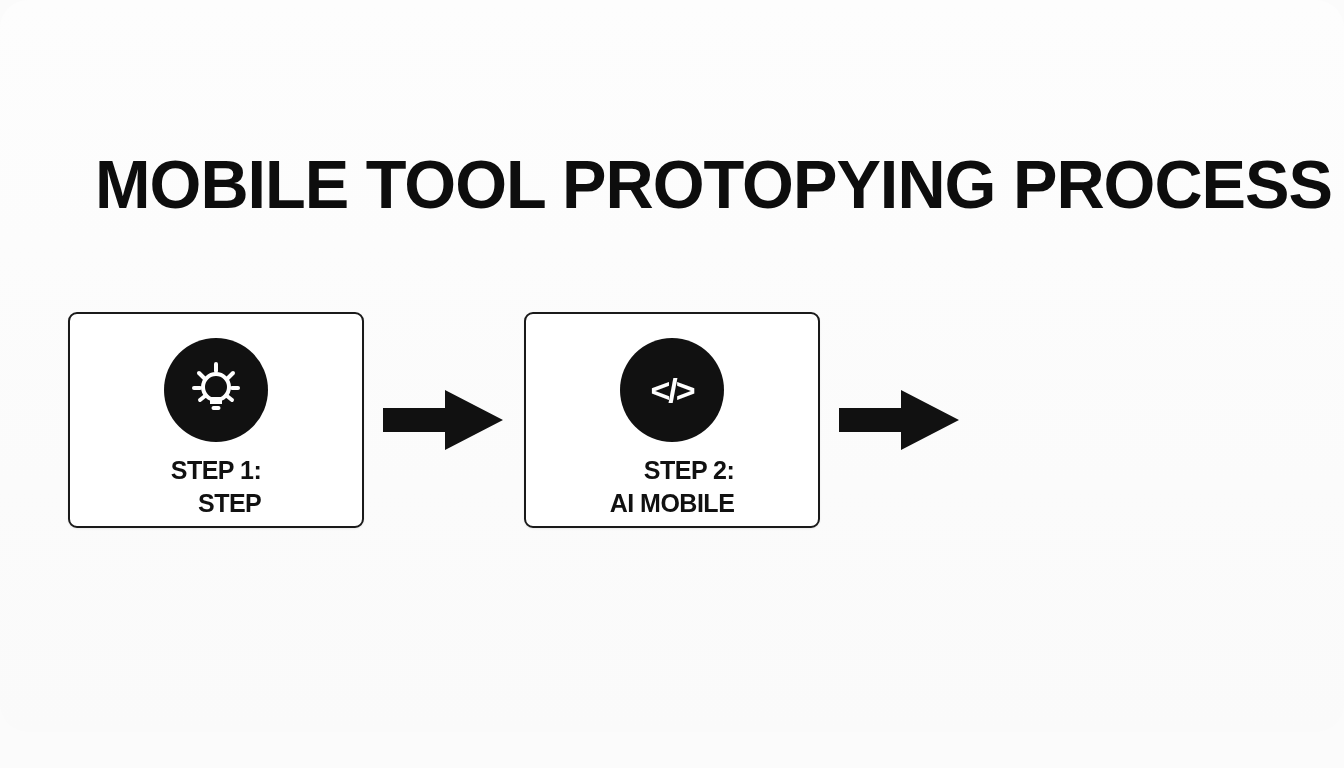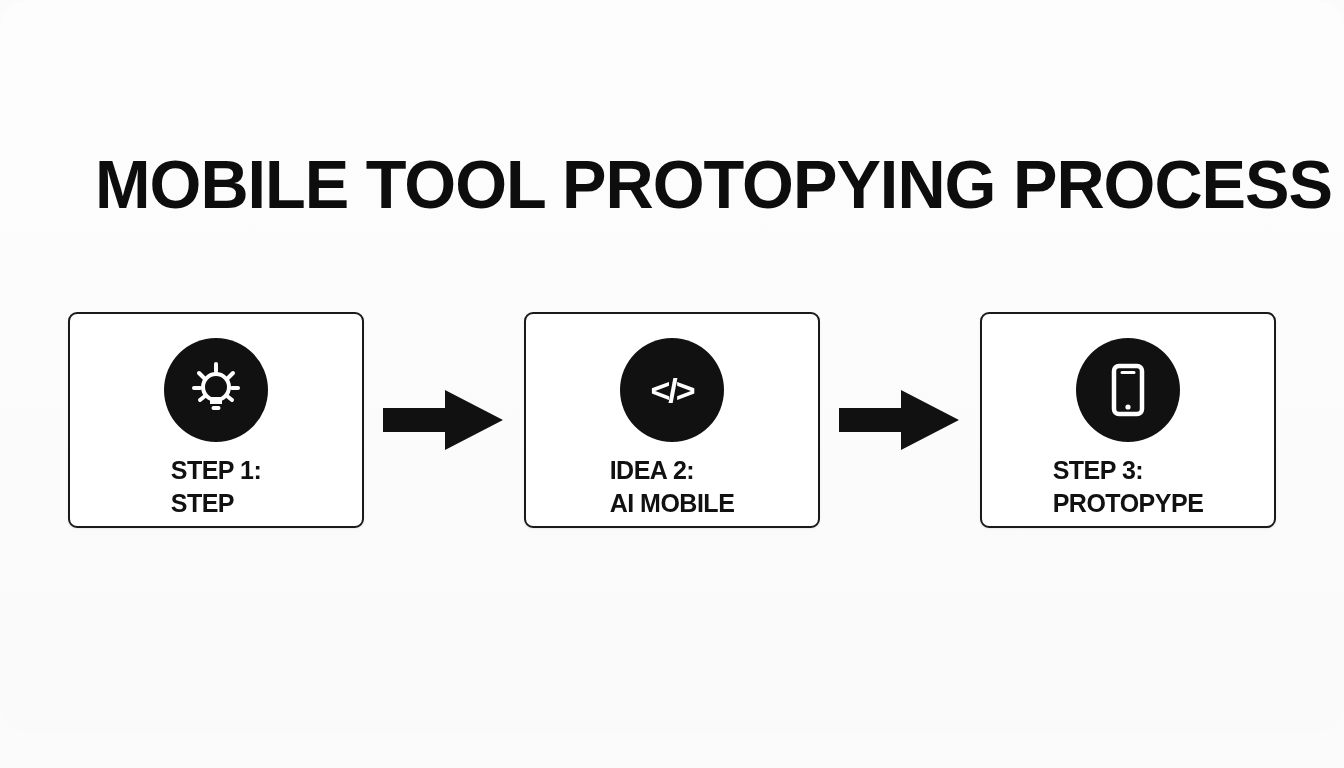--- a/index.html
+++ b/index.html
@@ -60,21 +60,21 @@
     height: 104px;
     border-radius: 50%;
     background: #111111;
     display: flex;
     align-items: center;
     justify-content: center;
     flex-shrink: 0;
   }
   .step-label {
     margin-top: 12px;
-    text-align: left;
+    text-align: right;
     font-weight: 800;
     font-size: 25px;
     line-height: 1.3;
     letter-spacing: -0.5px;
     color: #111111;
   }
   .arrow-gap {
     width: 160px;
     display: flex;
     align-items: center;
@@ -126,39 +126,26 @@
       <svg width="122" height="68" viewBox="0 0 122 68" aria-hidden="true">
         <polygon points="0,22 62,22 62,4 120,34 62,64 62,46 0,46" fill="#111111"></polygon>
       </svg>
     </div>
 
     <div class="step-card card-2">
       <div class="icon-circle">
         <span class="code-glyph">&lt;/&gt;</span>
       </div>
       <div class="step-label">
-        <div>IDEA 2:</div>
+        <div>STEP 2:</div>
         <div>AI MOBILE</div>
       </div>
     </div>
 
     <div class="arrow-gap">
       <svg width="122" height="68" viewBox="0 0 122 68" aria-hidden="true">
         <polygon points="0,22 62,22 62,4 120,34 62,64 62,46 0,46" fill="#111111"></polygon>
       </svg>
     </div>
 
-    <div class="step-card card-3">
-      <div class="icon-circle">
-        <svg width="104" height="104" viewBox="0 0 104 104" aria-hidden="true">
-          <rect x="38" y="28" width="28" height="48" rx="5" fill="none" stroke="#ffffff" stroke-width="4.5"></rect>
-          <line x1="46" y1="34.5" x2="58" y2="34.5" stroke="#ffffff" stroke-width="3" stroke-linecap="round"></line>
-          <circle cx="52" cy="69" r="2.6" fill="#ffffff"></circle>
-        </svg>
-      </div>
-      <div class="step-label">
-        <div>STEP 3:</div>
-        <div>PROTOPYPE</div>
-      </div>
-    </div>
 
   </div>
 </div>
 
 </body></html>

